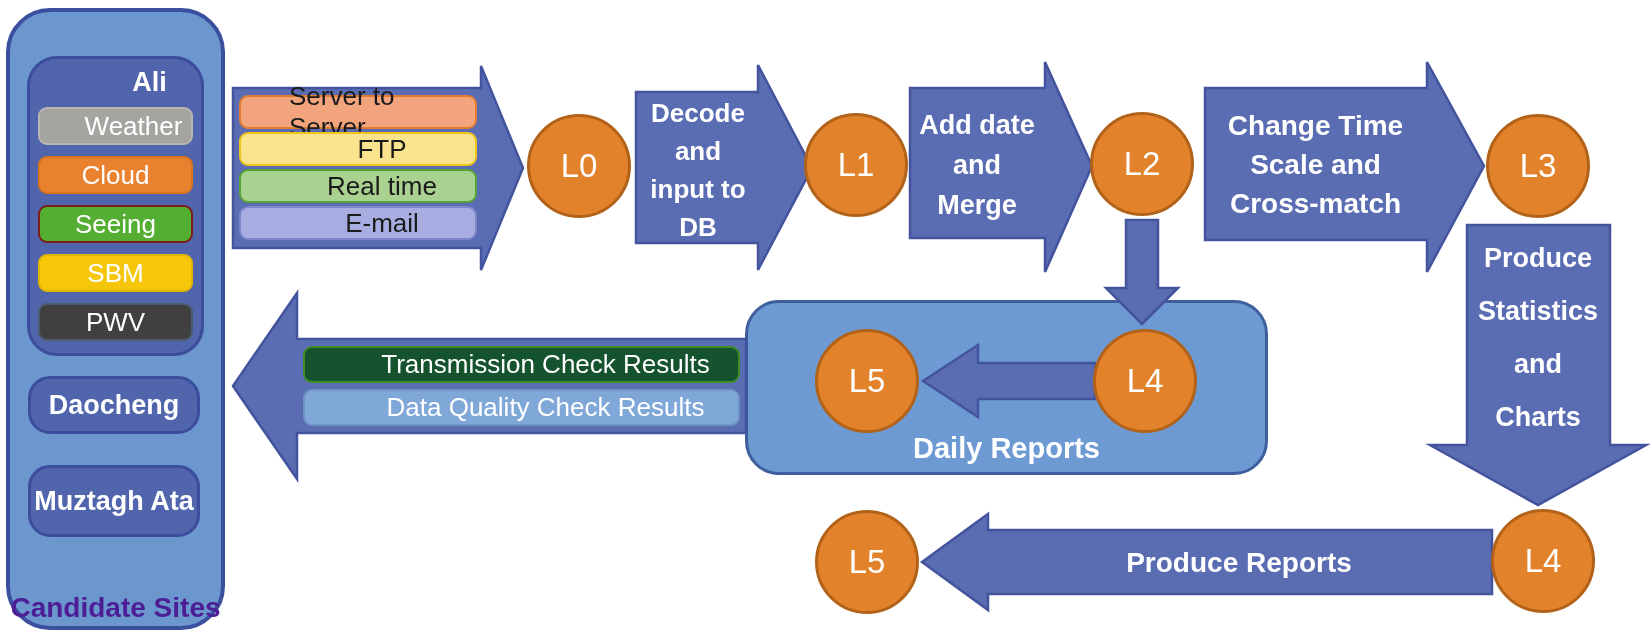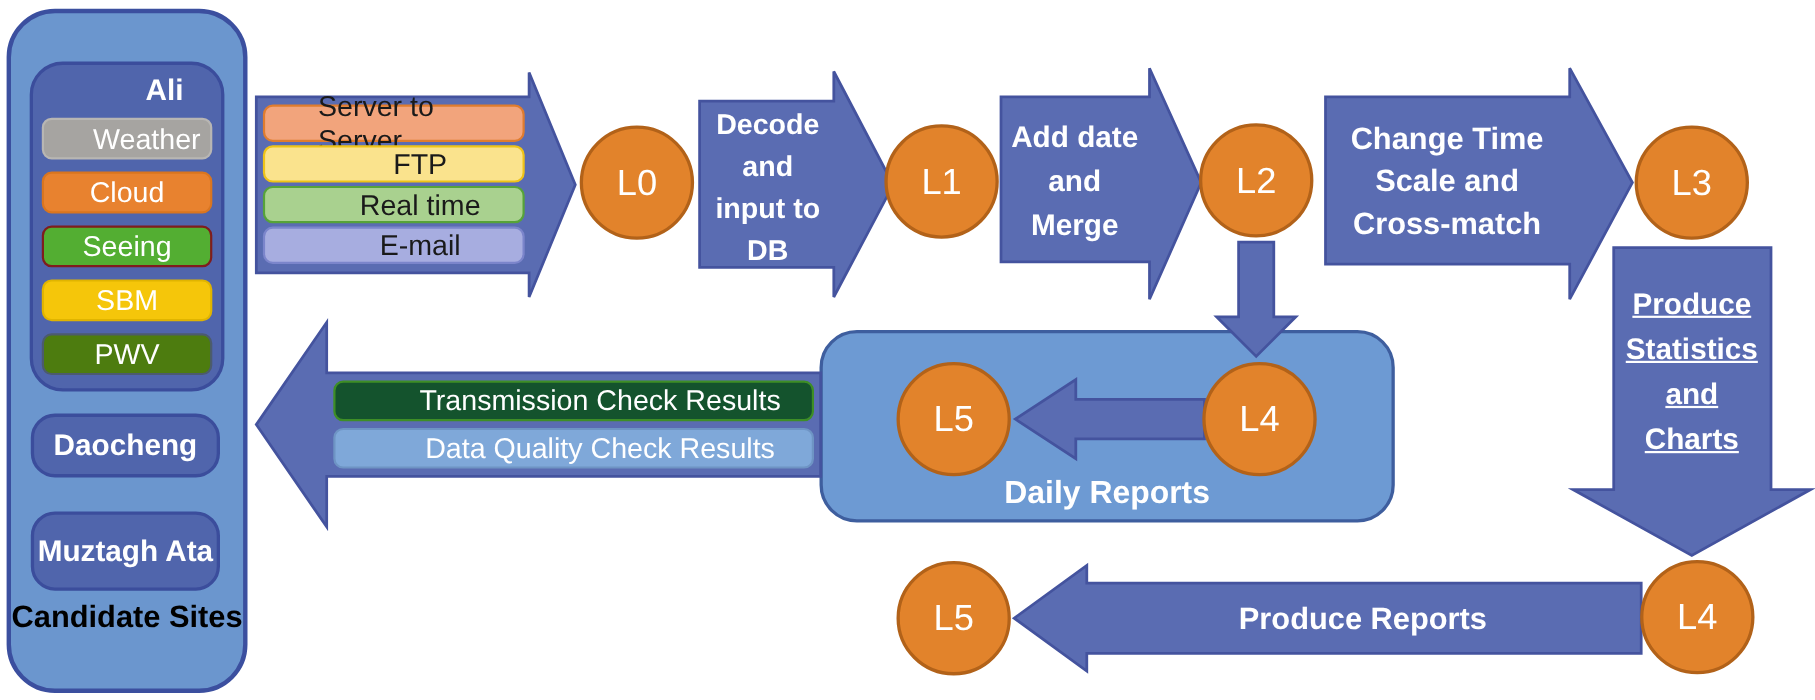--- a/index.html
+++ b/index.html
@@ -24,32 +24,32 @@
   }
   .sensor{
     left:8px;width:155px;height:38px;border-radius:9px;
     color:#fff;font-size:26px;
     display:flex;align-items:center;justify-content:center;
   }
   .sensor-weather{top:48px;background:#A6A4A1;border:2px solid #B8B6B3;padding-left:36px;}
   .sensor-cloud{top:97px;background:#E8822F;border:2px solid #D9751F;}
   .sensor-seeing{top:146px;background:#53AE32;border:2px solid #7f1d1d;}
   .sensor-sbm{top:195px;background:#F5C60A;border:2px solid #E0B400;}
-  .sensor-pwv{top:244px;background:#4d7c0f;border:2px solid #4C5B6E;}
+  .sensor-pwv{top:244px;background:#404040;border:2px solid #4C5B6E;}
   .site-box{
     left:18px;width:172px;height:58px;
     background:#5065AC;border:3px solid #3B4D9C;border-radius:22px;
     color:#fff;font-size:27px;font-weight:bold;
     display:flex;align-items:center;justify-content:center;
   }
   .site-daocheng{top:364px;}
   .site-muztagh{top:453px;height:72px;}
   .panel-title{
-    left:0;top:529px;width:211px;height:40px;
-    color:#000000;font-size:28px;font-weight:bold;
+    left:0;top:576px;width:211px;height:40px;
+    color:#4c1d95;font-size:28px;font-weight:bold;
     display:flex;align-items:center;justify-content:center;
   }
   
   .daily-box{
     left:745px;top:300px;width:523px;height:175px;z-index:1;
     background:#6D9AD3;border:3px solid #3E5E9E;border-radius:34px;
   }
   .daily-title{
     position:absolute;left:0;right:0;bottom:6px;height:36px;
     color:#fff;font-size:29px;font-weight:bold;
@@ -80,21 +80,21 @@
   }
   
   .arrow-label{
     z-index:3;color:#fff;font-weight:bold;text-align:center;
     white-space:pre-line;
     display:flex;align-items:center;justify-content:center;
   }
   .lbl-decode{left:628px;top:95px;width:140px;height:150px;font-size:26px;line-height:38px;}
   .lbl-merge{left:902px;top:105px;width:150px;height:120px;font-size:27px;line-height:40px;}
   .lbl-crossmatch{left:1208px;top:103px;width:215px;height:122px;font-size:28px;line-height:39px;}
-  .lbl-statistics{left:1455px;top:252px;width:166px;height:172px;font-size:27px;line-height:41px;text-decoration:underline;}
+  .lbl-statistics{left:1455px;top:252px;width:166px;height:172px;font-size:27px;line-height:53px;}
   .lbl-reports{left:1019px;top:544px;width:440px;height:38px;font-size:28px;}
 </style>
 </head>
 <body>
 
 <div id="canvas">
 
   <div class="abs panel">
     <div class="abs ali-box">
       <div class="abs ali-title">Ali</div>

